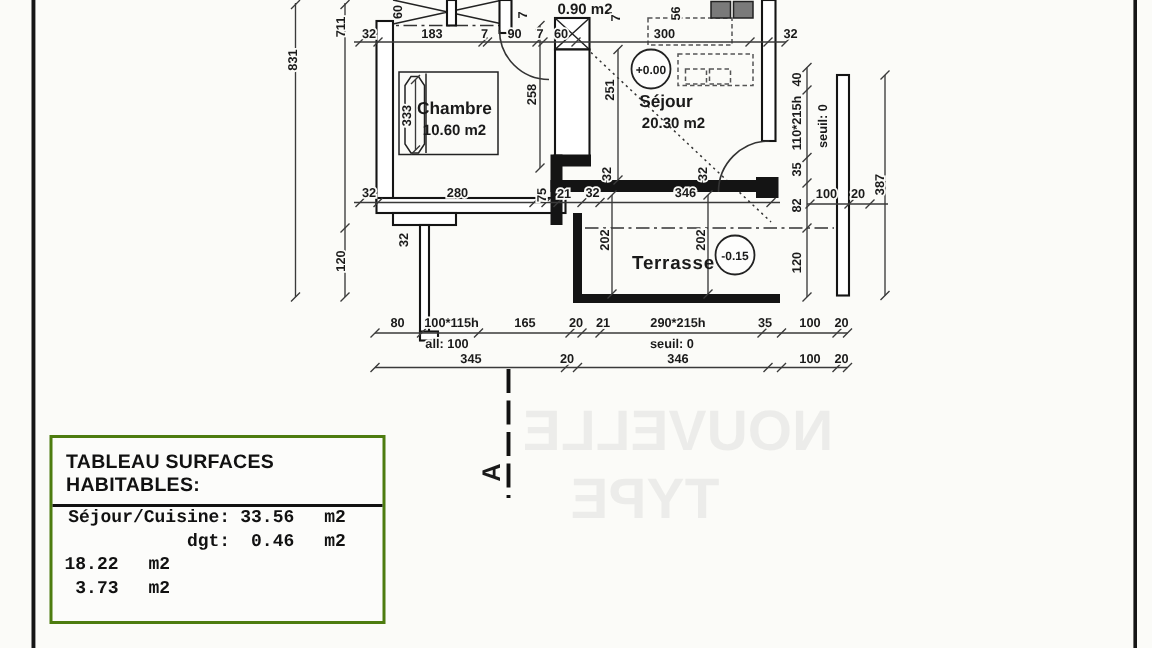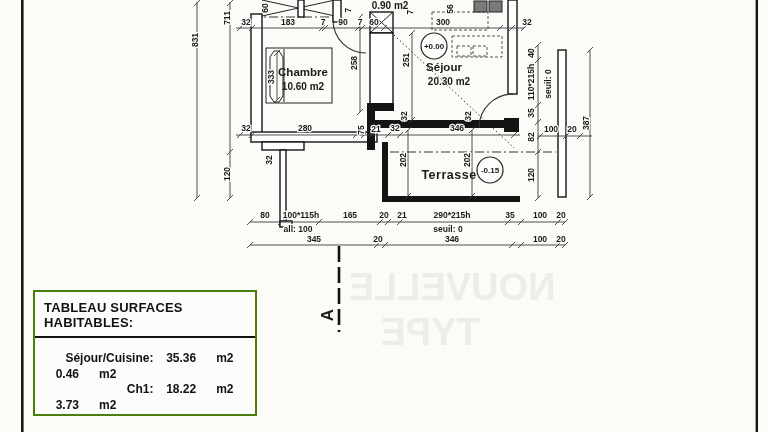--- a/index.html
+++ b/index.html
@@ -23,21 +23,21 @@
   .kd{stroke:#555;stroke-width:1;fill:none;stroke-dasharray:3 2;}
   .arc{stroke:#333;stroke-width:1.1;fill:none;}
   .furn{fill:none;stroke:#222;stroke-width:1;}
   .sec{stroke:#111;stroke-width:2.6;stroke-dasharray:16 5;fill:none;}
   .circ{fill:#fdfdfc;stroke:#222;stroke-width:1.2;}
 
   .stable{position:absolute;left:33px;top:290px;width:224px;height:126px;
       border:2px solid #4d7c0f;background:rgba(253,253,251,.6);box-sizing:border-box;}
   .stitle{font-weight:bold;font-size:13px;color:#111;padding:8px 8px 6px 9px;
       border-bottom:2px solid #111;letter-spacing:.2px;}
-  .srows{margin-top:13px;}
+  .srows{font-family:Liberation Mono, monospace;}
   .srow{display:flex;font-weight:bold;font-size:12px;color:#111;line-height:15.5px;}
   .sl{width:122px;text-align:right;}
   .sv{width:44px;text-align:right;}
   .su{width:40px;text-align:left;padding-left:20px;}
 </style>
 </head>
 <body>
 
 <svg width="768" height="432" viewBox="0 0 768 432">
 
@@ -204,29 +204,29 @@
     <text class="dim" x="540" y="242">100</text>
     <text class="dim" x="561" y="242">20</text>
   </g>
 </svg>
 
 <div class="stable">
   <div class="stitle">TABLEAU SURFACES HABITABLES:</div>
   <div class="srows">
     <div class="srow">
       <span class="sl">Séjour/Cuisine:</span>
-      <span class="sv">35.36</span>
-      <span class="su">m2</span>
-    </div>
-    <div class="srow">
+      <span class="sv">33.56</span>
+      <span class="su">m2</span>
+    </div>
+    <div class="srow">
+      <span class="sl">dgt:</span>
       <span class="sv">0.46</span>
       <span class="su">m2</span>
     </div>
     <div class="srow">
-      <span class="sl">Ch1:</span>
       <span class="sv">18.22</span>
       <span class="su">m2</span>
     </div>
     <div class="srow">
       <span class="sv">3.73</span>
       <span class="su">m2</span>
     </div>
   </div>
 </div>
 

